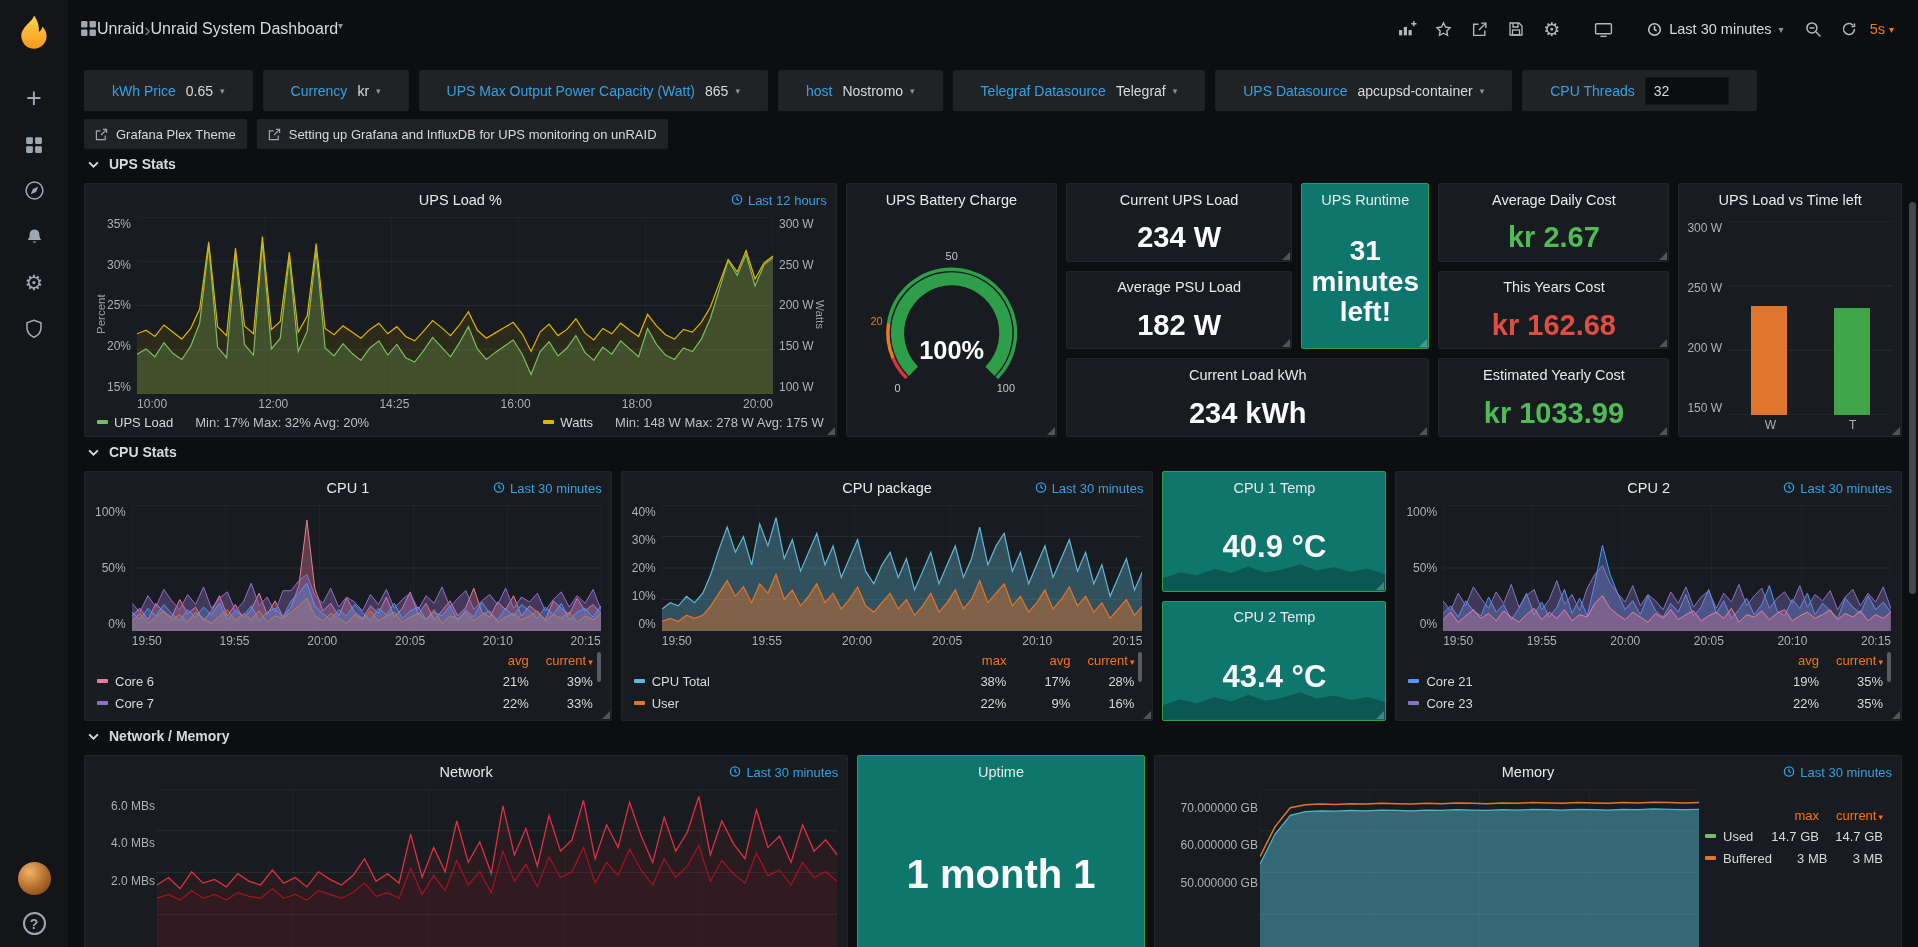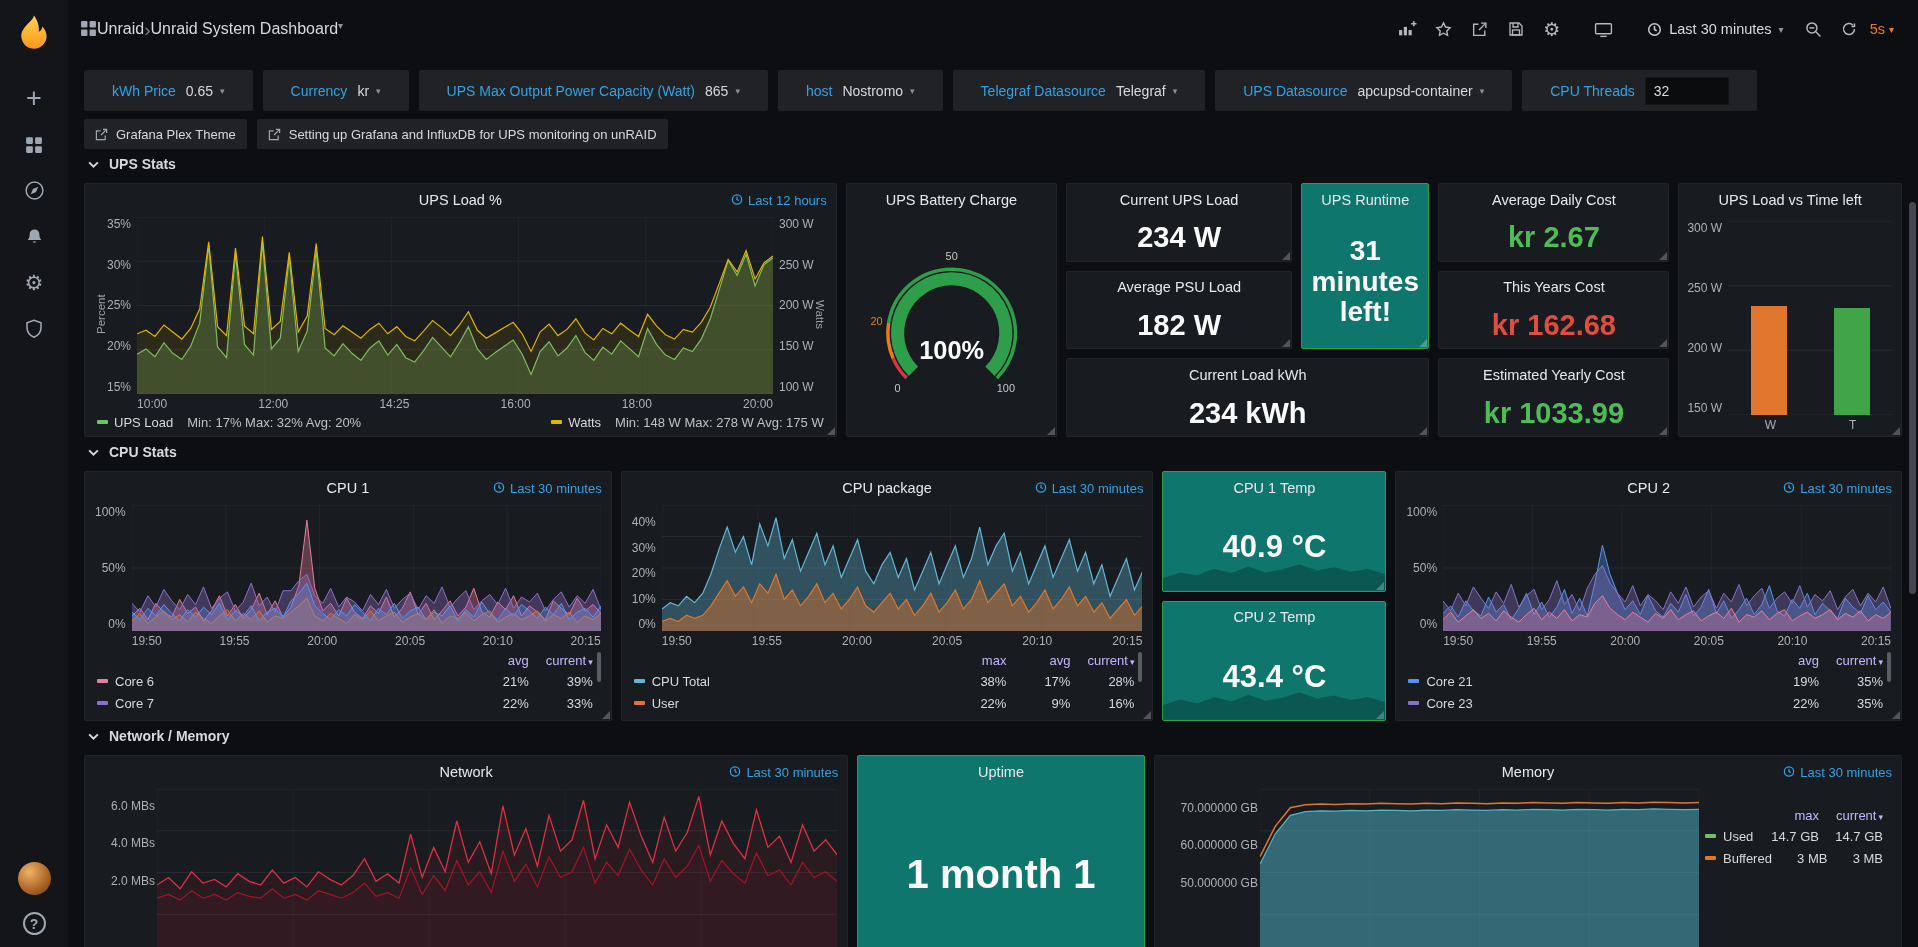--- a/index.html
+++ b/index.html
@@ -81,26 +81,26 @@
 .y-axis.right{align-items:flex-start;padding-left:6px}
 .y-axis.abs{position:relative}
 .y-axis.abs .yt{position:absolute;right:2px;transform:translateY(-50%)}
 .rot-label{writing-mode:vertical-rl;transform:rotate(180deg);font-size:11.5px;color:#9da0a6;display:flex;align-items:center;justify-content:center;flex:none}
 .rot-label.right{transform:none}
 .legend{flex:none;font-size:13px}
 .legend.inline{display:flex;justify-content:space-between;padding:4px 2px 0;align-items:center}
 .lg-item{display:flex;align-items:center;gap:6px;cursor:pointer}
 .lg-sq{width:11px;height:4px;border-radius:1px;display:inline-block}
 .lg-name{color:#d8d9da}
-.lg-stats{color:#c0c2c5;margin-left:8px}
+.lg-stats{color:#c0c2c5;margin-left:16px}
 .legend.table{padding:2px 8px 0 2px;position:relative}
 .legend.table .lg-row{display:flex;align-items:center;height:22px}
 .legend.table .lg-row.head{height:20px;color:#33a2e5;font-weight:500}
 .legend.table .lg-name{flex:1;display:flex;align-items:center;gap:7px;cursor:pointer}
-.legend.table .lg-col{width:64px;text-align:right;color:#c4b5fd;cursor:pointer}
+.legend.table .lg-col{width:64px;text-align:right;color:#f97316;cursor:pointer}
 .legend.table .lg-col.val{color:#d8d9da;cursor:default}
 .lg-caret{font-size:9px;margin-left:2px}
 .legend.table.right{width:188px;margin:14px 0 0 4px}
 .lg-scroll{position:absolute;right:0;top:4px;width:4px;height:30px;background:#585d64;border-radius:2px}
 .bars-plot{position:relative}
 .bar{position:absolute;bottom:0;z-index:1}
 .page-scrollbar{position:absolute;right:2px;top:202px;width:7px;height:392px;background:#43474d;border-radius:4px;cursor:pointer}
 .ic{display:inline-flex;align-items:center}
 </style>
 </head>
@@ -599,21 +599,21 @@
                   <svg width="12" height="12" viewBox="0 0 14 14" fill="none" stroke="#33a2e5" stroke-width="1.5">
                     <circle cx="7" cy="7" r="5.4"></circle>
                     <path d="M7 3.8V7l2.1 1.3"></path>
                   </svg>
                 </span>
                 <span>Last 30 minutes</span>
               </div>
             </div>
             <div class="panel-body">
               <div class="chart-area">
-                <div class="y-axis left" style="padding-bottom: 17px; margin-top: 10px;">
+                <div class="y-axis left" style="padding-bottom: 17px;">
                   <div class="yt">40%</div>
                   <div class="yt">30%</div>
                   <div class="yt">20%</div>
                   <div class="yt">10%</div>
                   <div class="yt">0%</div>
                 </div>
                 <div class="plot-col">
                   <div class="plot">
                     <svg viewBox="0 0 481 126" width="100%" height="100%" preserveAspectRatio="none">
                       <line x1="0" x2="481" y1="0" y2="0" stroke="rgba(255,255,255,0.07)" stroke-width="1"></line>

